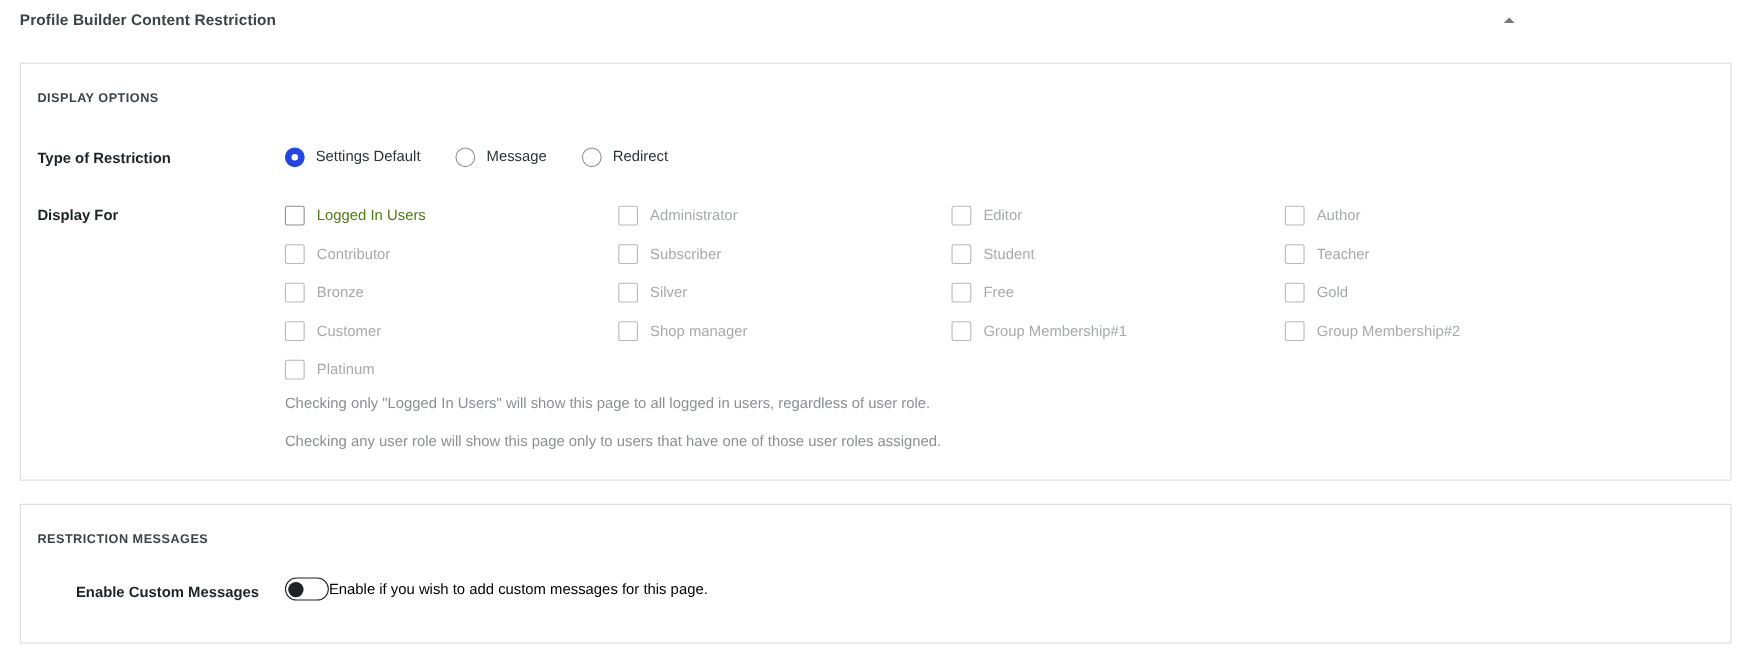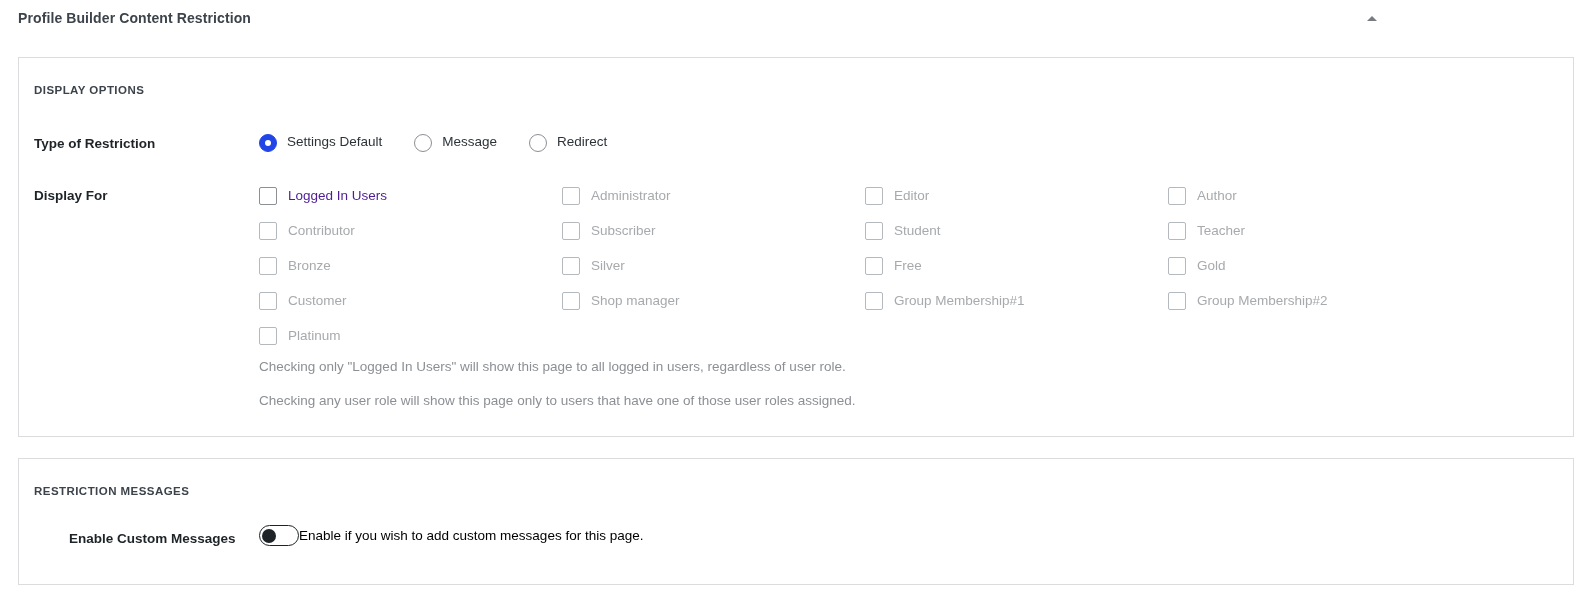--- a/index.html
+++ b/index.html
@@ -150,21 +150,21 @@
     border-radius: 2px;
     flex: 0 0 auto;
   }
   .cb-item.enabled .cb-mark { border-color: #8c8f94; }
   .cb-text {
     margin-left: 11px;
     font-size: 13.5px;
     color: #a7aaad;
     white-space: nowrap;
   }
-  .cb-item.enabled .cb-text { color: #4c1d95; }
+  .cb-item.enabled .cb-text { color: #4d7c0f; }
 
   
   .notes {
     position: absolute;
     left: 240px;
     top: 302px;
   }
   .note {
     font-size: 13.5px;
     color: #8c8f94;

